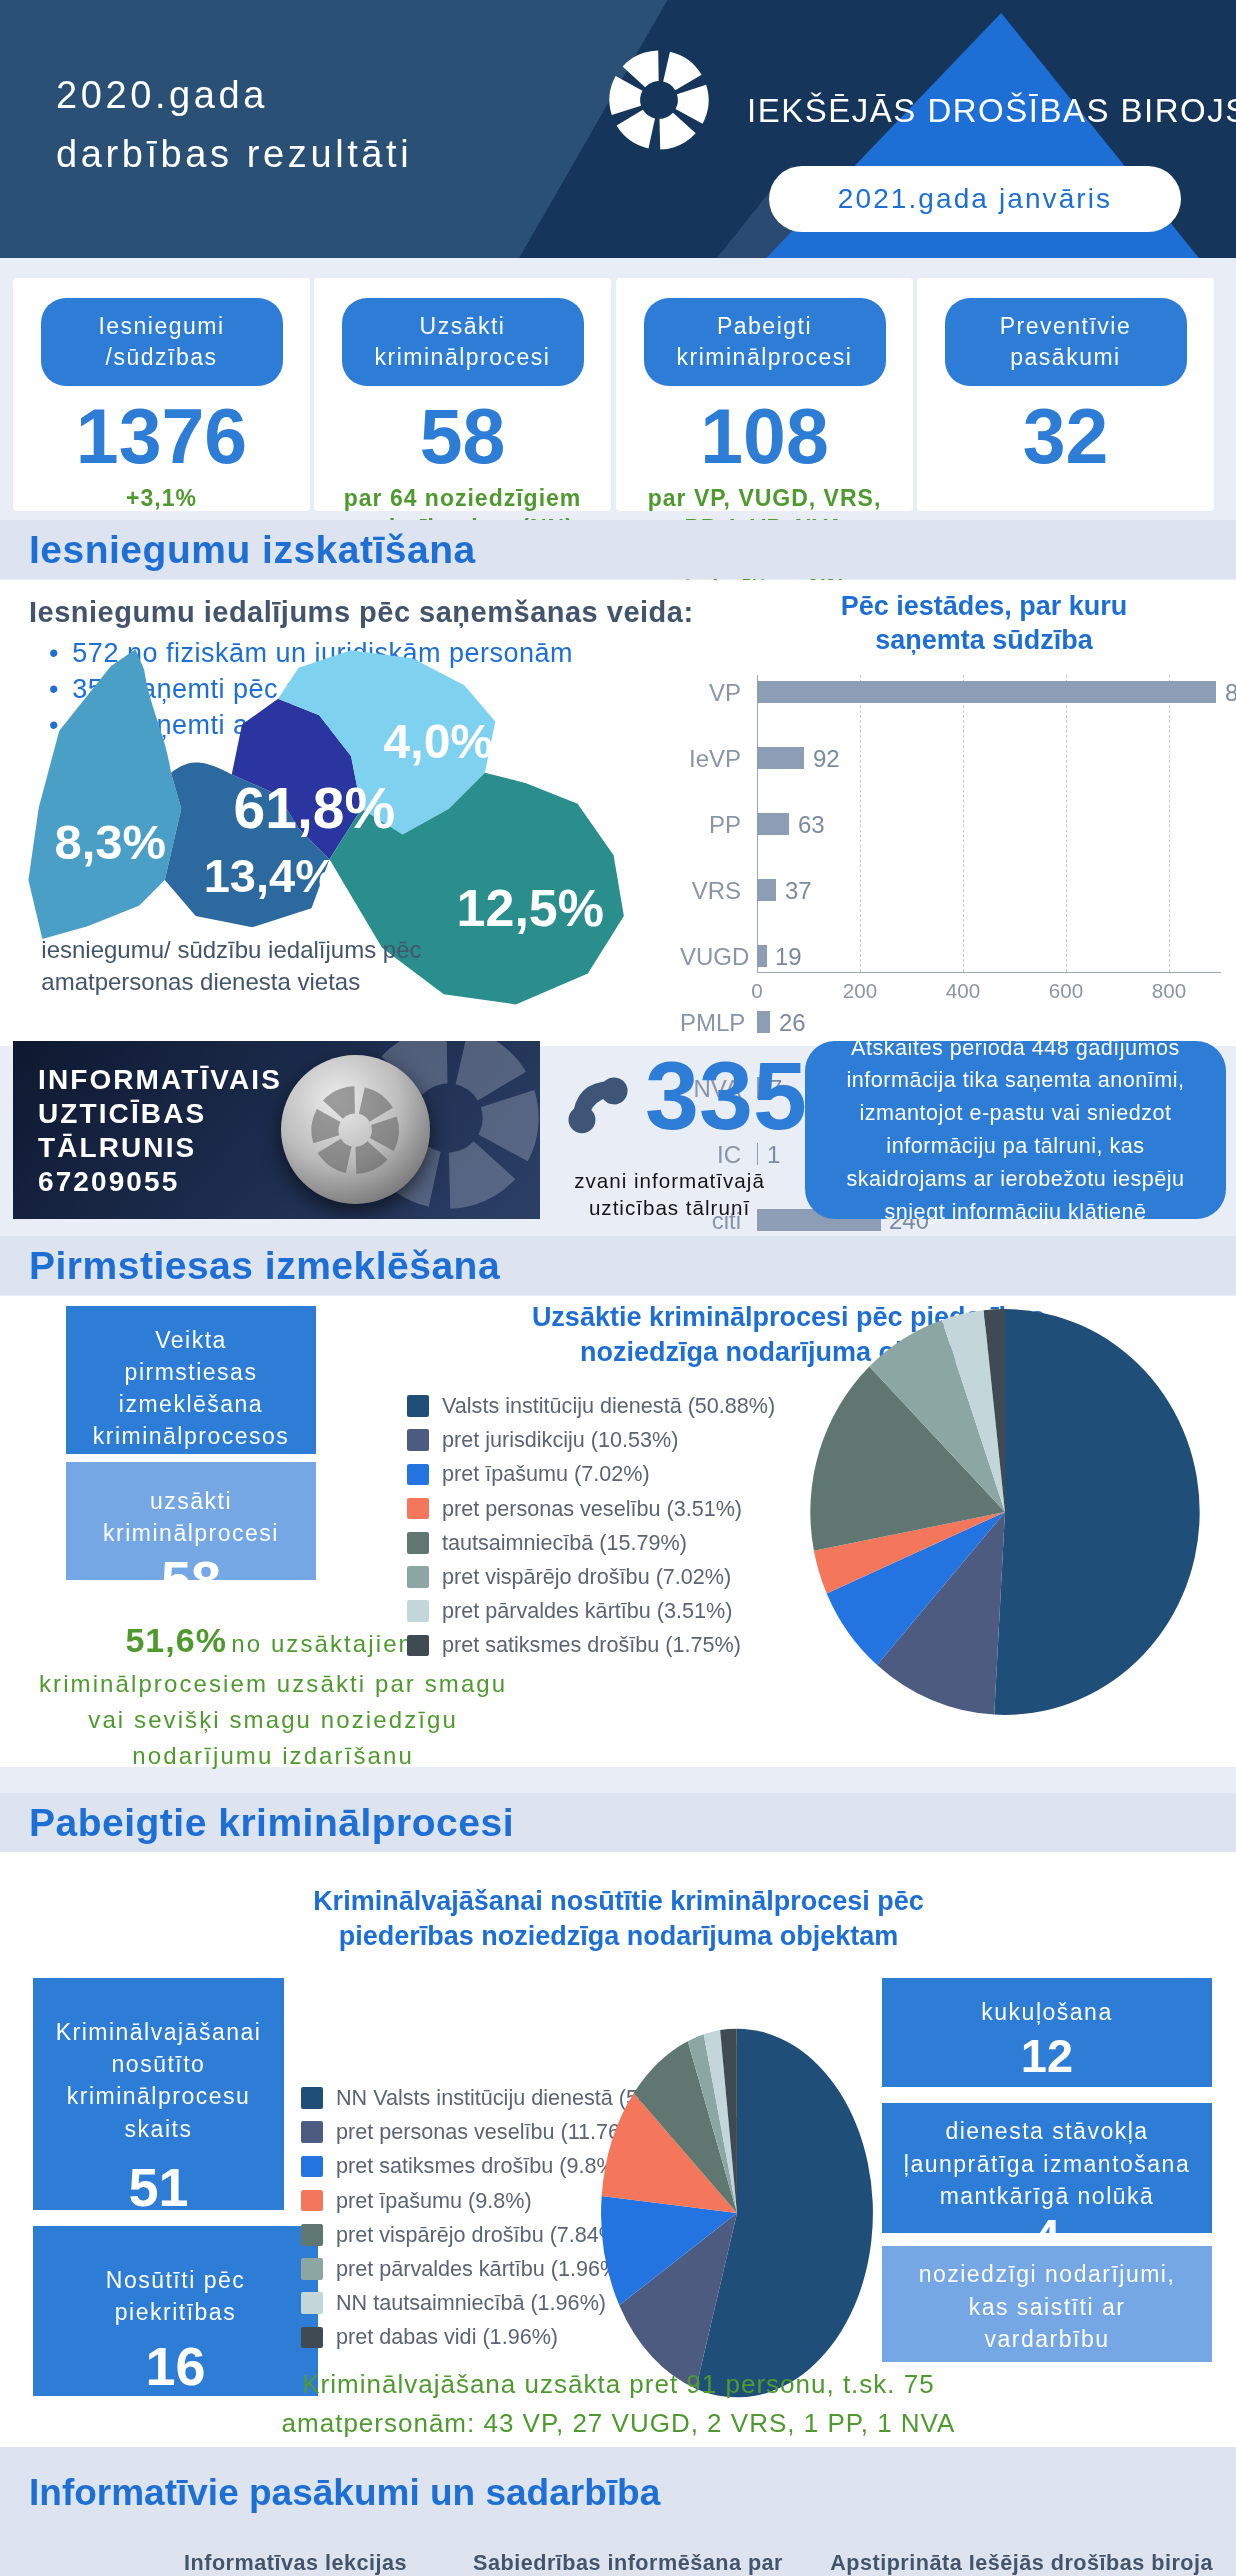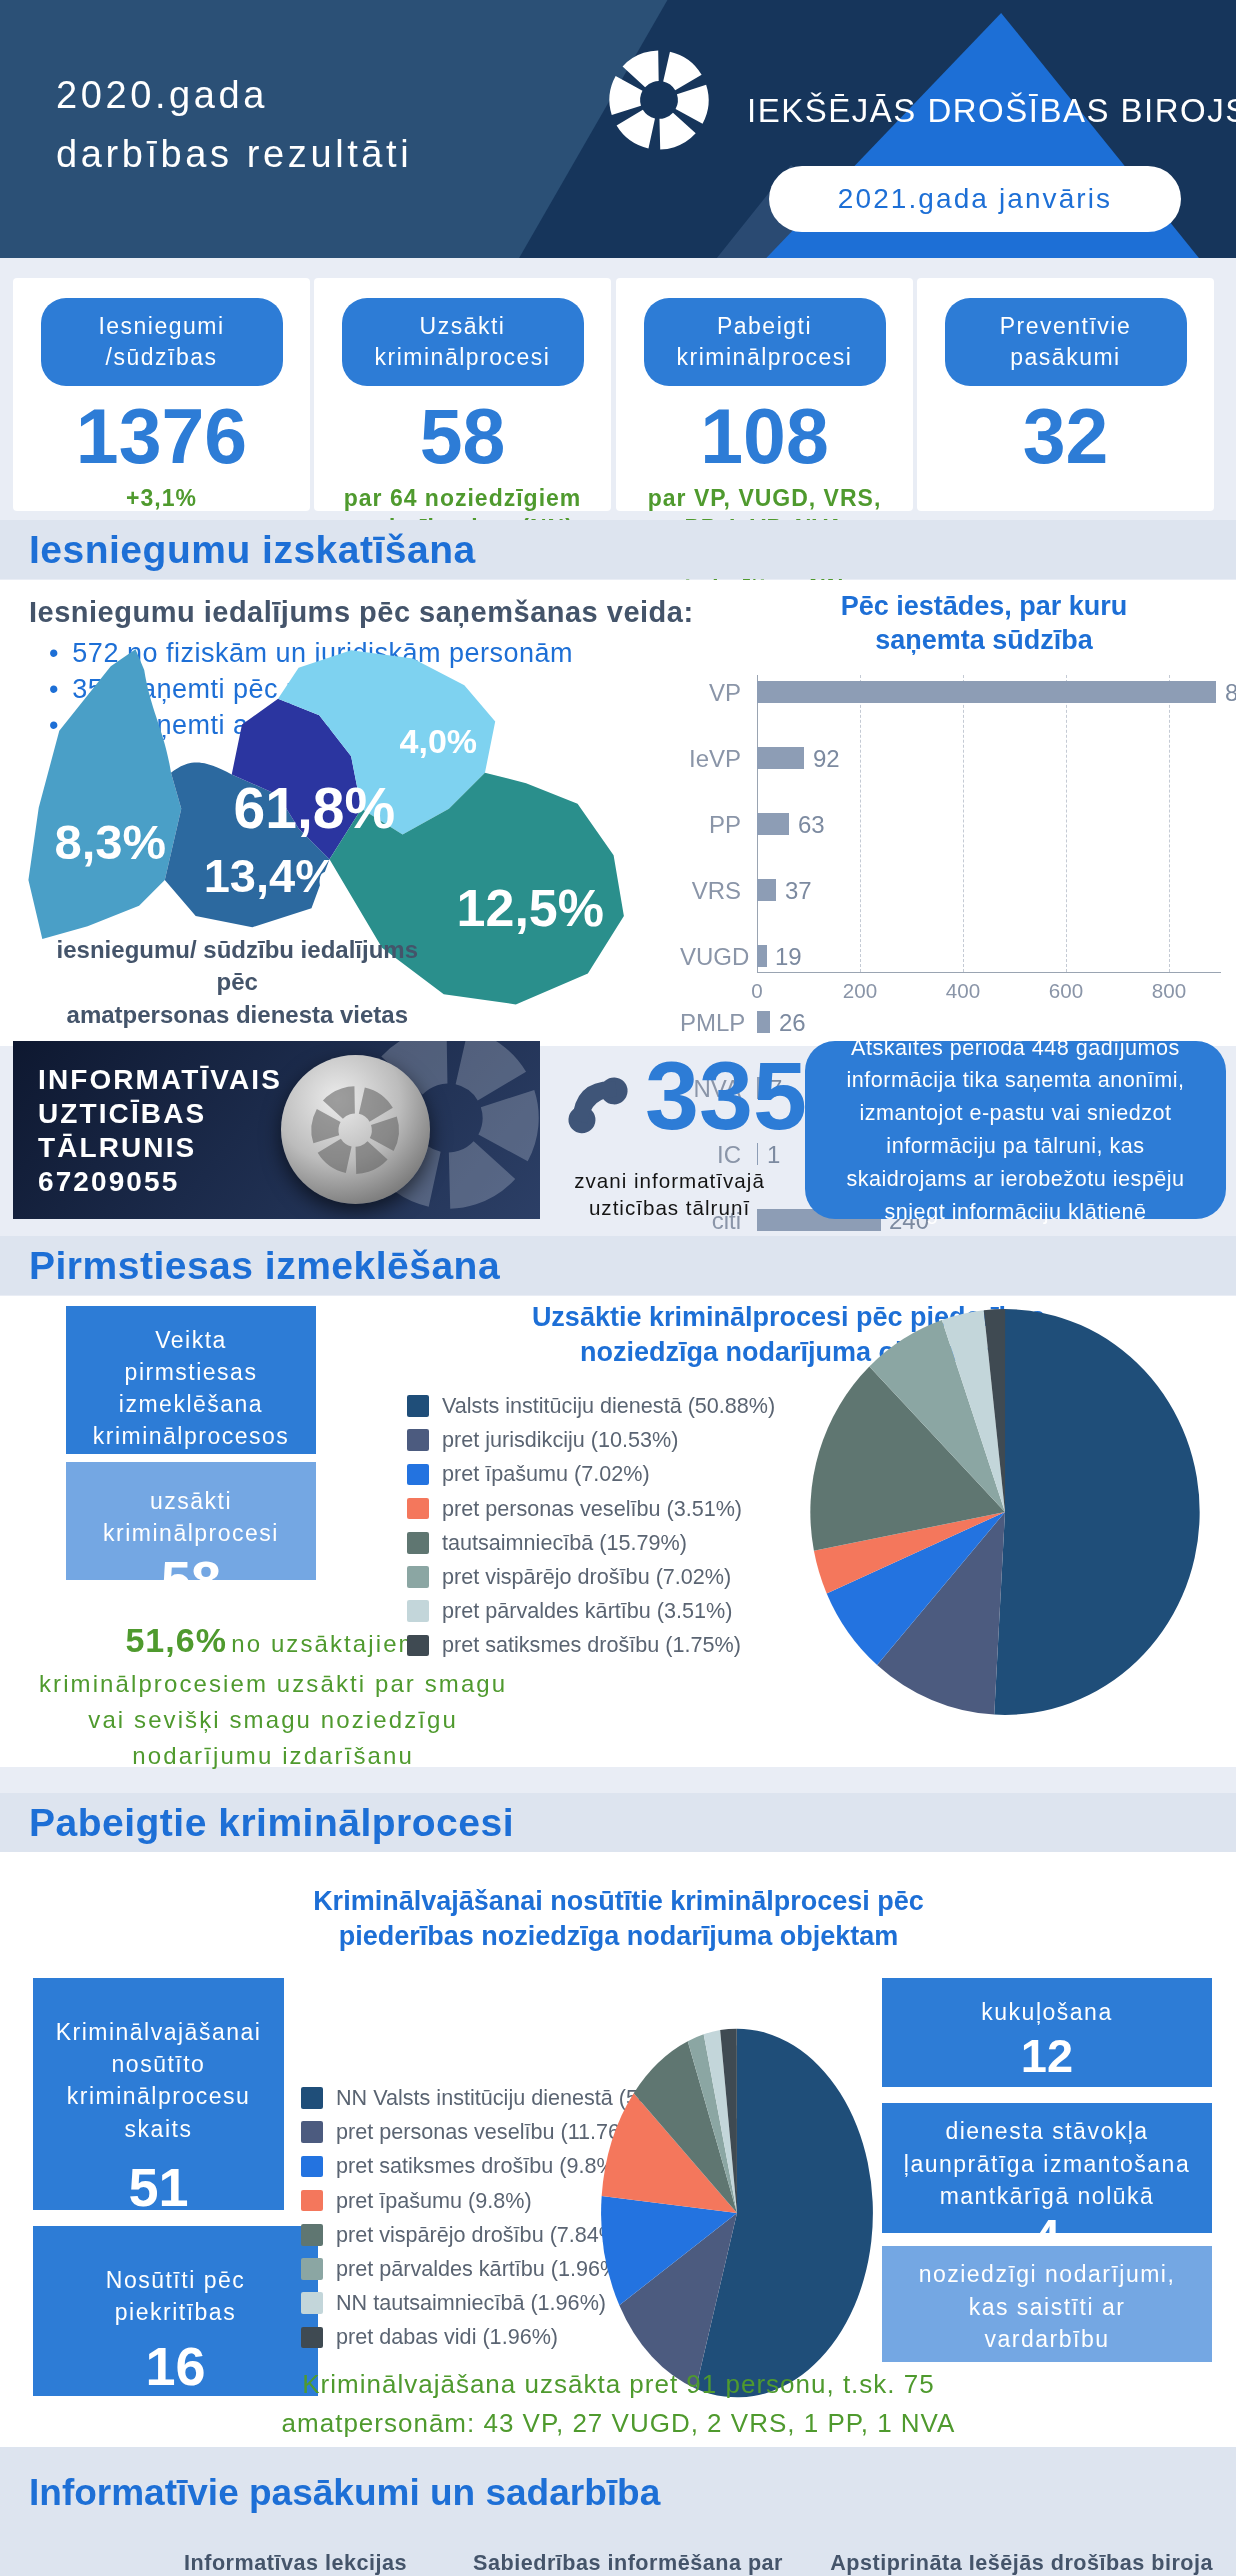--- a/index.html
+++ b/index.html
@@ -35,22 +35,22 @@
   .band{position:absolute;left:0;width:1236px;height:59px;background:#dde4ef;display:flex;align-items:center;}
   .band h2{margin:0 0 0 29px;color:#1d6fd6;font-size:39px;font-weight:bold;letter-spacing:0.5px;}
   .white-sec{position:absolute;left:0;width:1236px;background:#fff;}
 
   
   .intro{position:absolute;left:29px;top:15.5px;color:#44546a;font-size:29px;font-weight:bold;letter-spacing:0.5px;}
   .bullet{position:absolute;left:49px;color:#1d6fd6;font-size:27px;letter-spacing:0.5px;}
   .bullet::before{content:"•";margin-right:13.4px;color:#1d6fd6;}
   .map-wrap{position:absolute;left:10.3px;top:58px;width:639px;height:387px;}
   .map-label{position:absolute;color:#fff;font-weight:bold;transform:translate(-50%,-50%);white-space:nowrap;}
-  .map-caption{position:absolute;left:31px;top:296px;width:392px;text-align:center;color:#44546a;
-      font-size:24px;font-weight:bold;line-height:1.35;}
+  .map-caption{position:absolute;left:31px;top:296px;width:392px;color:#44546a;
+      font-size:24px;font-weight:normal;line-height:1.35;}
 
   
   .bar-chart{position:absolute;left:680px;top:10.3px;width:546px;}
   .bar-title{text-align:center;color:#1d6fd6;font-size:27px;font-weight:bold;line-height:1.25;margin-left:62px;}
   .bar-plot{position:relative;margin-top:17.5px;height:309px;}
   .bar-row{position:relative;height:33px;}
   .bar-cat{position:absolute;left:0;width:61px;text-align:right;color:#8a95a8;font-size:24px;top:4.1px;}
   .bar-rect{position:absolute;left:77px;top:5.7px;height:21.6px;background:#8d9db5;}
   .bar-val{position:absolute;top:4.1px;color:#7c8aa0;font-size:24px;}
   .bar-grid-line{position:absolute;top:0;height:297px;border-left:1px dashed #c4cad4;}
@@ -155,21 +155,21 @@
       <svg viewBox="0 0 1240 750" width="639" height="386">
         <path d="M195,55 L243,22 L260,62 C272,140 300,182 312,262 L332,332 L300,470 L250,520 L150,560 L62,585 L35,470 L55,330 L95,180 Z" fill="#4a9fc7"></path>
         <path d="M332,332 L312,262 C352,230 382,240 430,265 L520,305 L560,370 L620,430 L585,525 L470,562 L360,540 L300,470 Z" fill="#2c699f"></path>
         <path d="M430,265 L450,168 L520,118 L600,150 L662,230 L682,332 L620,430 L560,370 L520,305 Z" fill="#2b35a0"></path>
         <path d="M520,118 L560,58 L662,24 L782,40 L882,92 L942,162 L922,262 L852,332 L762,382 L682,332 L662,230 L600,150 Z" fill="#7ed2f0"></path>
         <path d="M682,332 L762,382 L852,332 L922,262 L1002,282 L1102,322 L1172,422 L1192,540 L1122,652 L982,712 L842,692 L722,602 L620,430 Z" fill="#2a8f8c"></path>
       </svg>
       <span class="map-label" style="left:100px;top:204px;font-size:49px">8,3%</span>
       <span class="map-label" style="left:260px;top:237px;font-size:47px">13,4%</span>
       <span class="map-label" style="left:304px;top:170px;font-size:57px">61,8%</span>
-      <span class="map-label" style="left:428px;top:103px;font-size:34px">4,0%</span>
+      <span class="map-label" style="left:428px;top:103px;font-size:48px">4,0%</span>
       <span class="map-label" style="left:520px;top:270px;font-size:52px">12,5%</span>
       <div class="map-caption">
         <div>iesniegumu/ sūdzību iedalījums pēc</div>
         <div>amatpersonas dienesta vietas</div>
       </div>
     </div>
 
     <div class="bar-chart">
       <div class="bar-title">
         <div>Pēc iestādes, par kuru</div>

